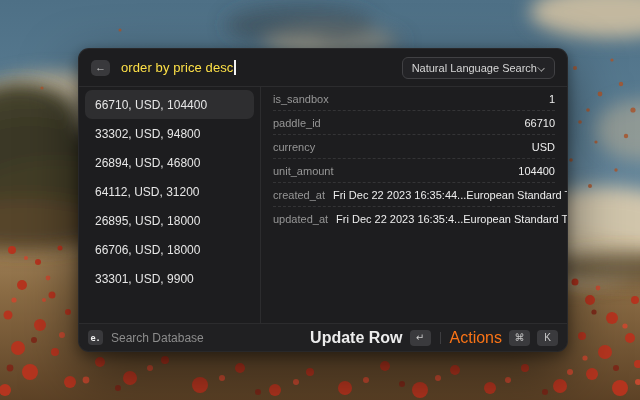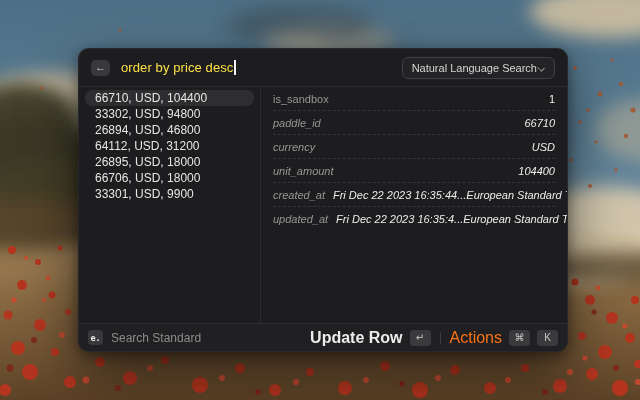--- a/index.html
+++ b/index.html
@@ -32,27 +32,27 @@
     border:1px solid #414144;border-radius:6px;background:#232326;
     font-size:11px;color:#d6d6d6;}
   .chev{width:8px;height:8px;display:inline-block;position:relative;top:-1px;}
   .chev::before{content:"";position:absolute;left:1px;top:2px;width:5px;height:5px;
     border-right:1.4px solid #9a9a9a;border-bottom:1.4px solid #9a9a9a;transform:rotate(45deg) scale(1,.8);}
 
   
   .body{flex:1;display:flex;min-height:0;}
   .list{width:182px;flex:0 0 182px;border-right:1px solid #2c2c2e;
     padding:3px 6px 0 6px;box-sizing:border-box;overflow:hidden;}
-  .list-row{height:16px;display:flex;align-items:center;padding:0 10px;
+  .list-row{height:29px;display:flex;align-items:center;padding:0 10px;
     border-radius:7px;font-size:12px;color:#e6e6e6;white-space:nowrap;overflow:hidden;}
   .list-row.selected{background:#2e2e30;}
 
   .detail{flex:1;padding:0 12px;box-sizing:border-box;overflow:hidden;}
   .detail-row{height:23px;display:flex;align-items:center;justify-content:space-between;gap:8px;}
-  .detail-row + .detail-row{border-top:1px dashed #343436;font-style:italic;}
+  .detail-row + .detail-row{border-top:1px dashed #343436;}
   .detail-key{font-size:11px;color:#969696;white-space:nowrap;}
   .detail-val{font-size:11px;color:#ededed;white-space:nowrap;text-align:right;}
 
   
   .footer{height:27px;flex:0 0 27px;border-top:1px solid #2c2c2e;
     display:flex;align-items:center;gap:8px;padding:0 9px;background:rgba(255,255,255,.015);}
   .ext-icon{width:15px;height:15px;border-radius:4px;background:#39393c;color:#f0f0f0;
     font-size:8.5px;font-weight:bold;display:flex;align-items:center;justify-content:center;
     font-family:"DejaVu Sans Mono",monospace;}
   .footer-placeholder{font-size:12px;color:#8c8c8c;}
@@ -251,21 +251,21 @@
         </div>
         <div class="detail-row">
           <span class="detail-key">updated_at</span>
           <span class="detail-val">Fri Dec 22 2023 16:35:4...European Standard Time)</span>
         </div>
       </div>
     </div>
 
     <div class="footer">
       <span class="ext-icon">e.</span>
-      <span class="footer-placeholder">Search Standard</span>
+      <span class="footer-placeholder">Search Database</span>
       <div class="footer-right">
         <span class="action-label">Update Row</span>
         <span class="key-badge">↵</span>
         <span class="vdivider"></span>
         <span class="action-label dim">Actions</span>
         <span class="key-badge">⌘</span>
         <span class="key-badge">K</span>
       </div>
     </div>
 

